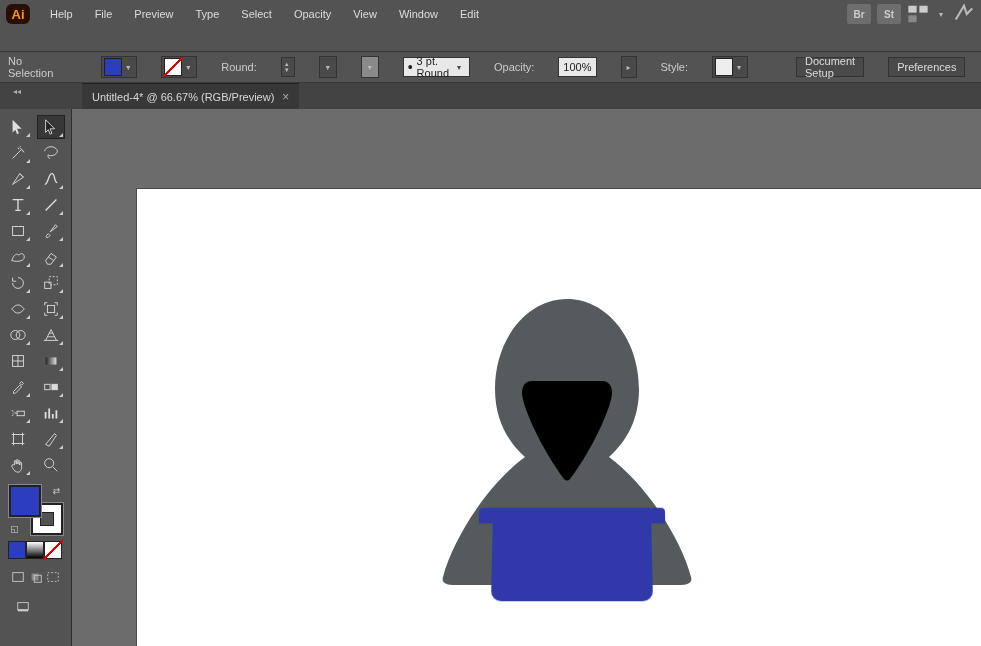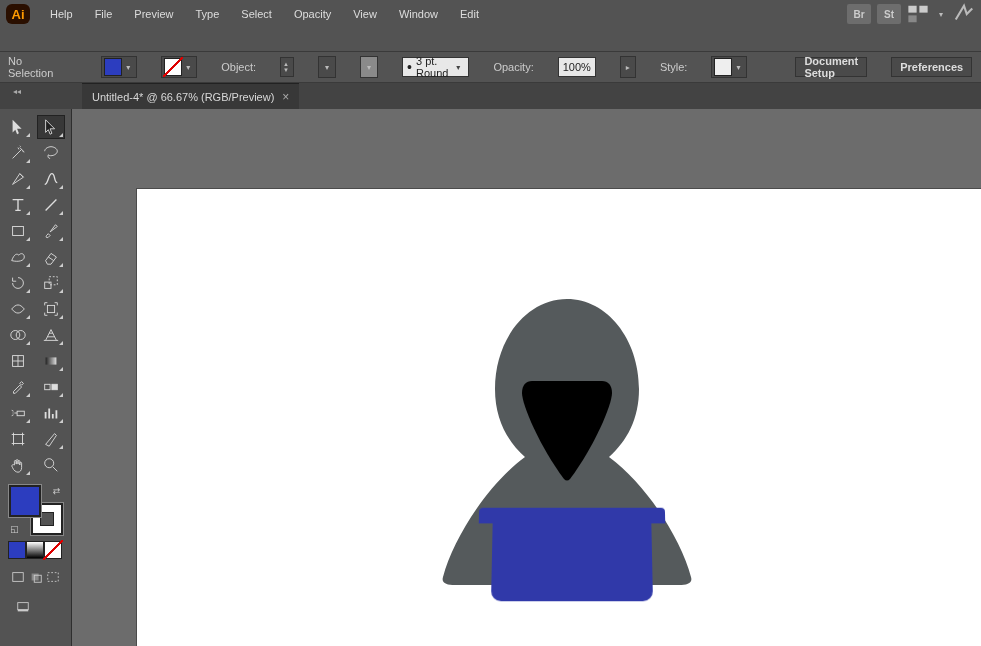--- a/index.html
+++ b/index.html
@@ -15,21 +15,21 @@
 
 
 .controlbar { height: 32px; background: #535353; border-top: 1px solid #3a3a3a; border-bottom: 1px solid #3a3a3a; display: flex; align-items: center; padding: 0 8px; gap: 24px; margin-top: 23px; }
 .ctrl-label { color: #ccc; font-size: 11px; }
 .swatch { width: 18px; height: 18px; border: 1px solid #222; display: inline-block; }
 .swatch-group { display: flex; align-items: center; background: #4a4a4a; border: 1px solid #333; height: 22px; padding: 1px 2px; }
 .dropdown-caret { width: 12px; display: flex; align-items: center; justify-content: center; color: #bbb; font-size: 8px; }
 .ctrl-field { background: #e8e8e8; color: #222; border: 1px solid #333; height: 20px; padding: 0 4px; display: flex; align-items: center; font-size: 11px; }
 .stroke-weight { width: 44px; background: #4a4a4a; display:flex; align-items:center; justify-content:flex-end; border:1px solid #333; height:20px; padding:0 2px;}
 .spinner { display:flex; flex-direction:column; font-size:6px; line-height:6px; color:#bbb; margin-right:2px;}
-.ctrl-btn { background: #4a4a4a; border: 1px solid #333; height: 20px; padding: 0 8px; color: #ddd; font-size: 11px; display: flex; align-items: center; font-weight: bold; }
+.ctrl-btn { background: #4a4a4a; border: 1px solid #333; height: 20px; padding: 0 8px; color: #ddd; font-size: 11px; display: flex; align-items: center; }
 
 
 .tabstrip { height: 26px; background: #434343; display: flex; align-items: stretch; padding-left: 12px; }
 .tabstrip-handle { width: 10px; display: flex; align-items: flex-start; justify-content: center; padding-top: 4px; font-size: 8px; color: #aaa; }
 .doc-tab { background: #383838; border-top: 1px solid #222; padding: 0 10px; display: flex; align-items: center; gap: 8px; color: #d8d8d8; font-size: 11px; margin-left: 60px; }
 .doc-tab-close { font-size: 12px; color: #aaa; }
 
 
 .workspace { display: flex; height: calc(646px - 28px - 32px - 26px); }
 .toolbox { width: 72px; background: #535353; border-right: 1px solid #2e2e2e; padding: 6px 4px; display: flex; flex-direction: column; gap: 2px; }
@@ -108,21 +108,21 @@
     <span class="dropdown-caret">▾</span>
   </div>
 
   <div class="swatch-group">
     <span class="swatch" style="background:#fff; position:relative">
       <span class="no-stroke-line"></span>
     </span>
     <span class="dropdown-caret">▾</span>
   </div>
 
-  <span class="ctrl-label">Object:</span>
+  <span class="ctrl-label">Round:</span>
   <div class="stroke-weight">
     <div class="spinner">
         <span>▲</span>
         <span>▼</span>
       </div>
     <span></span>
   </div>
   <div class="swatch-group" style="width:50px">
     <span style="flex:1"></span>
       <span class="dropdown-caret">▾</span>

